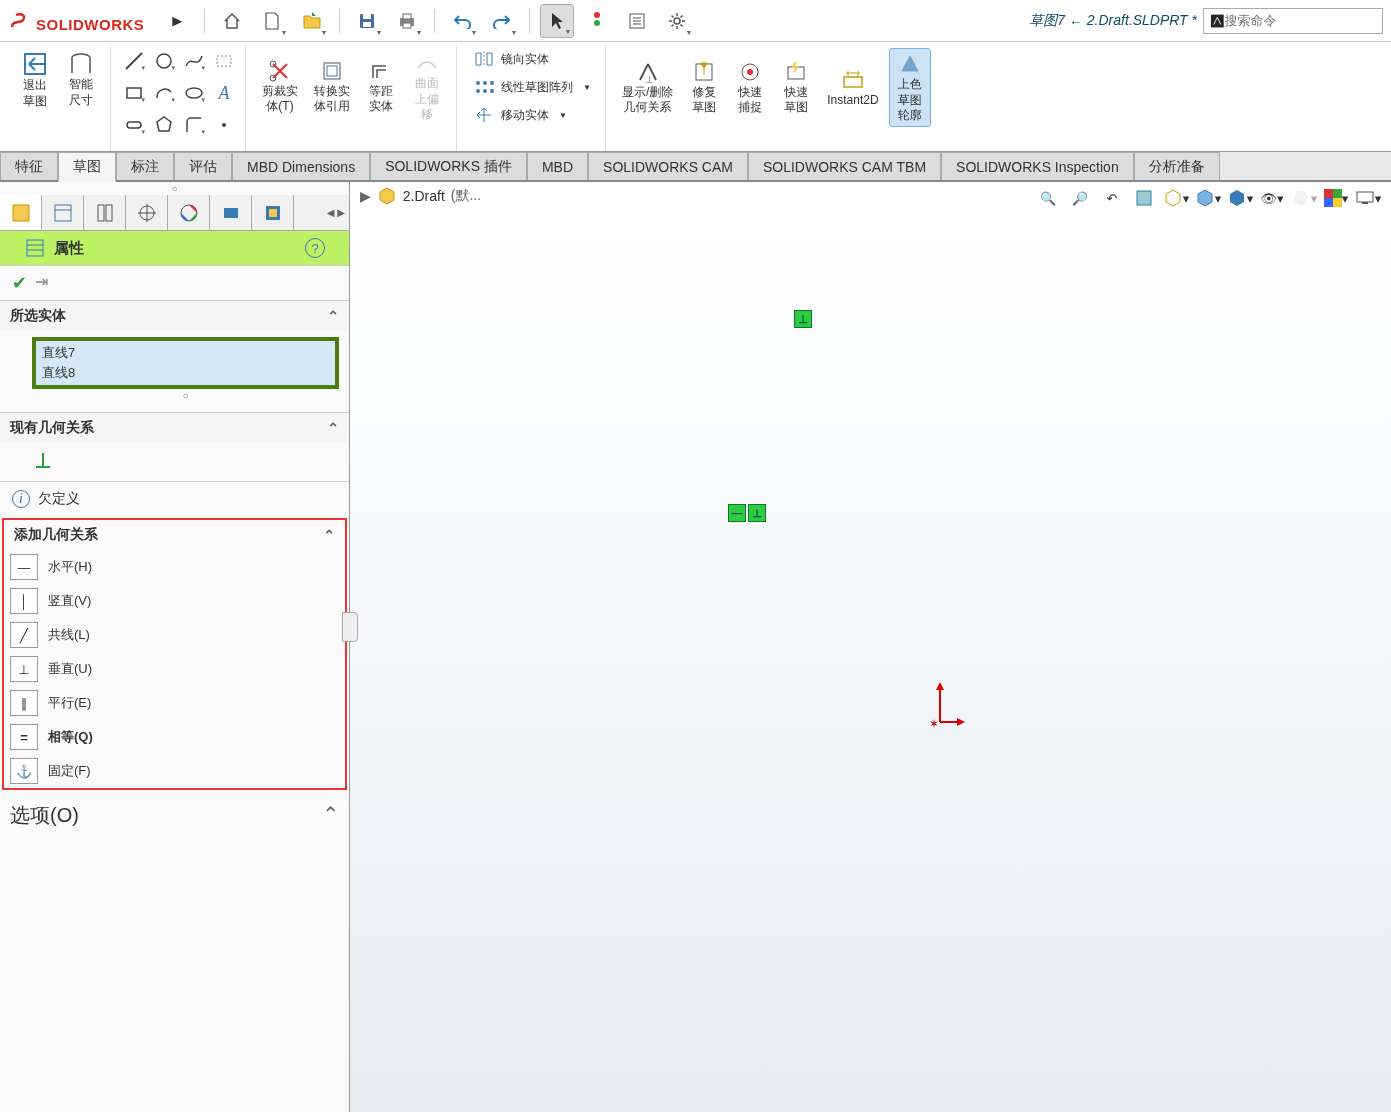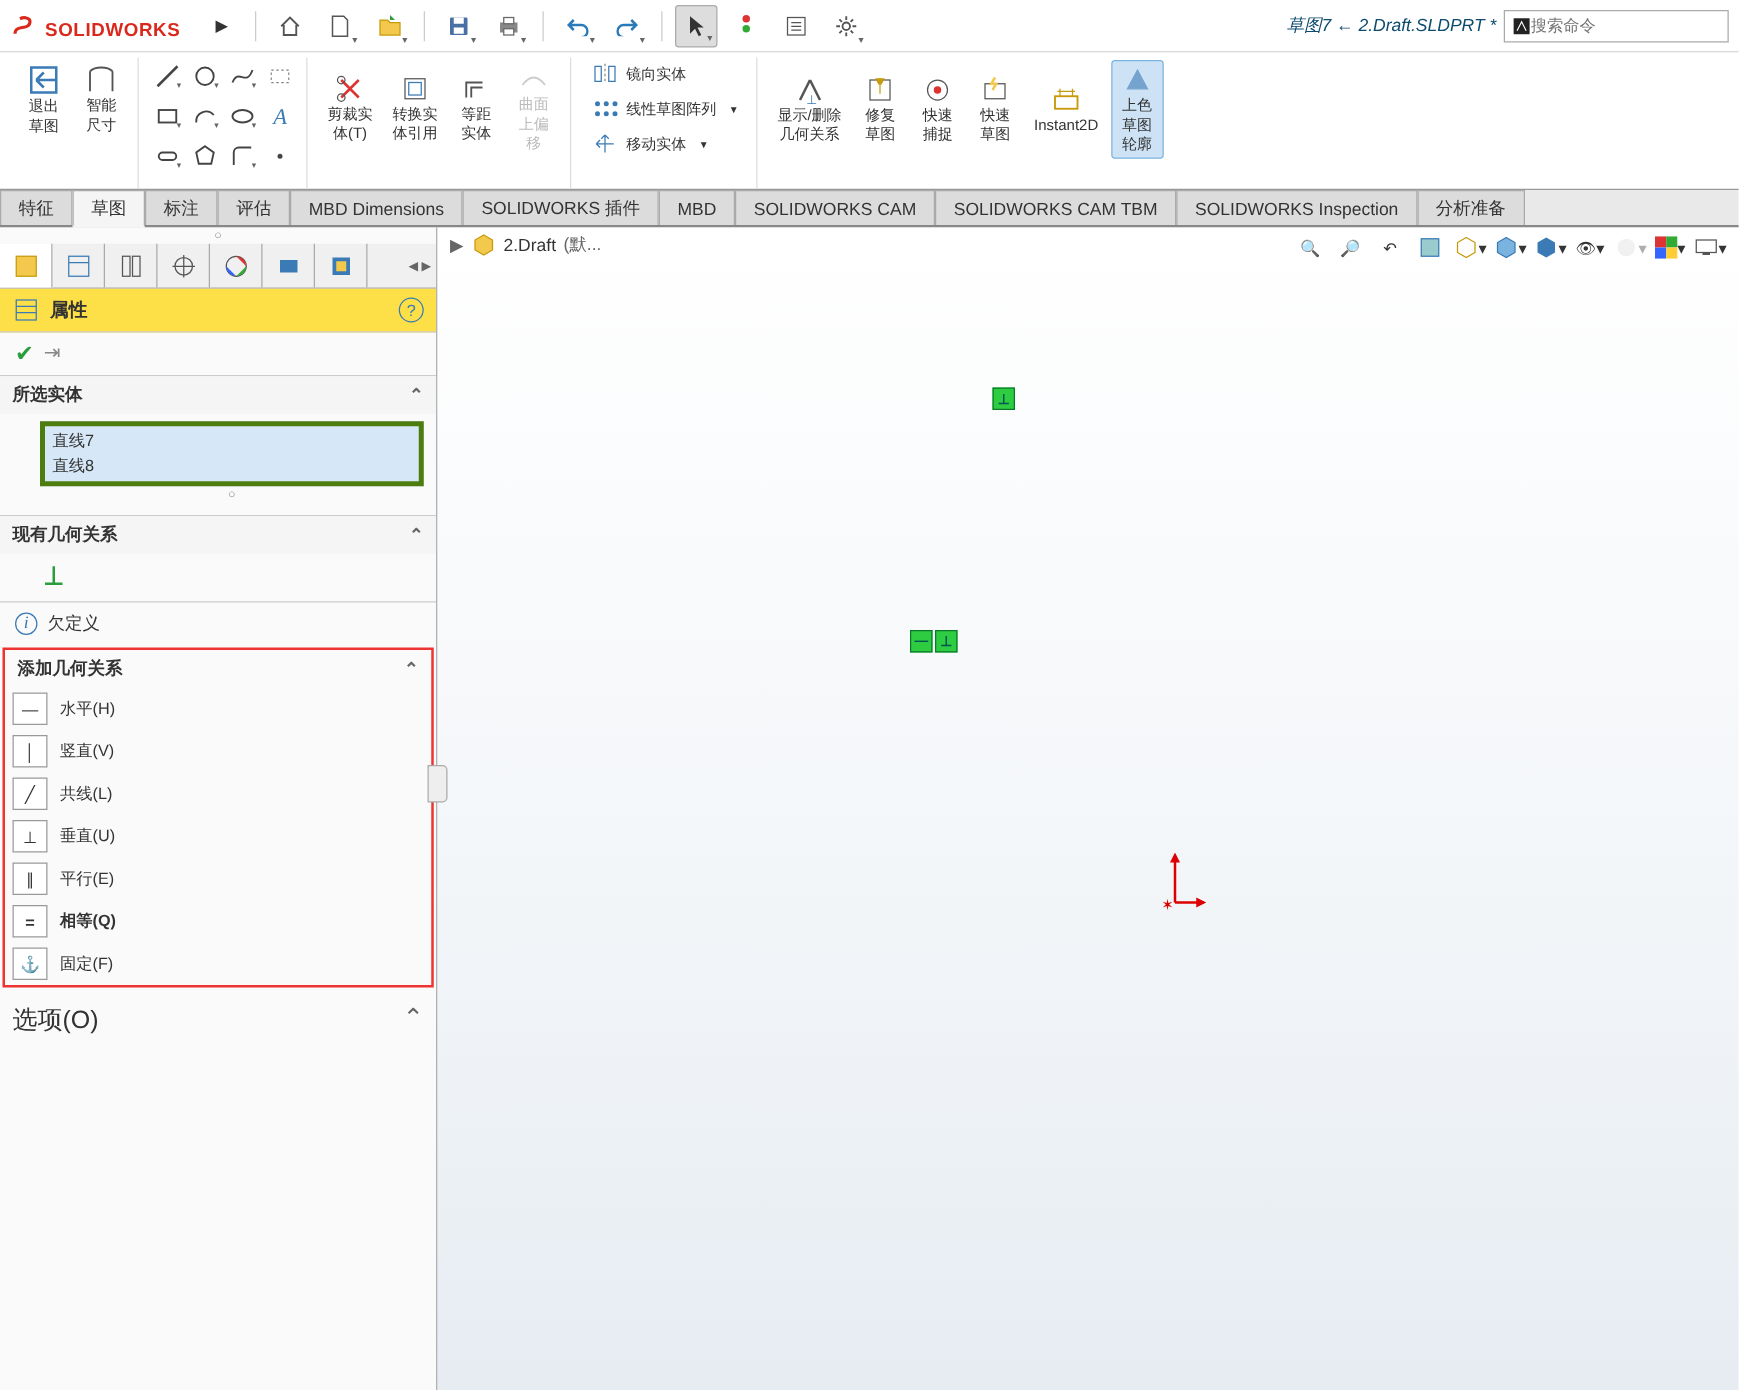--- a/index.html
+++ b/index.html
@@ -26,21 +26,21 @@
 
 .tabstrip { display: flex; border-bottom: 2px solid #888; background: #e9e9e9; height: 30px; align-items: stretch; }
 .tab { padding: 4px 14px; font-size: 14px; border: 1px solid #aaa; border-bottom: none; background: #dcdcdc; cursor: pointer; display: flex; align-items: center; }
 .tab.active { background: #f5f5f5; border-bottom: 2px solid #f5f5f5; margin-bottom: -2px; font-weight: normal; }
 
 .main-area { display: flex; height: calc(100% - 42px - 110px - 30px); }
 .left-panel { width: 350px; border-right: 1px solid #999; display: flex; flex-direction: column; overflow-y: auto; background: #fafafa; }
 .lp-tabs { display: flex; border-bottom: 1px solid #aaa; height: 36px; background: #f0f0f0; }
 .lp-tab { width: 42px; display: flex; align-items: center; justify-content: center; border-right: 1px solid #aaa; cursor: pointer; }
 .lp-tab.active { background: #fff; }
-.prop-header { display: flex; align-items: center; padding: 6px 10px; background: #fde047; border-bottom: 1px solid #ccc; gap: 8px; }
+.prop-header { display: flex; align-items: center; padding: 6px 24px; background: #bef264; border-bottom: 1px solid #ccc; gap: 8px; }
 .prop-title { font-weight: bold; font-size: 15px; flex: 1; }
 .prop-actions { display: flex; gap: 8px; padding: 6px 12px; border-bottom: 1px solid #ccc; }
 .section { border-bottom: 1px solid #ccc; }
 .section-hdr { display: flex; align-items: center; padding: 6px 10px; background: #f5f5f5; cursor: pointer; font-size: 14px; font-weight: bold; }
 .section-hdr .chev { margin-left: auto; color: #666; }
 .section-body { padding: 6px 10px 10px 32px; }
 .entity-list { border: 4px solid #4d7c0f; background: #d6e8f7; min-height: 44px; padding: 2px; }
 .entity-list div { padding: 1px 4px; font-size: 13px; }
 .rel-list { border: 1px solid #aaa; background: #fff; min-height: 70px; padding: 3px; }
 .status-row { display: flex; align-items: center; gap: 8px; padding: 8px 12px; font-size: 14px; }

